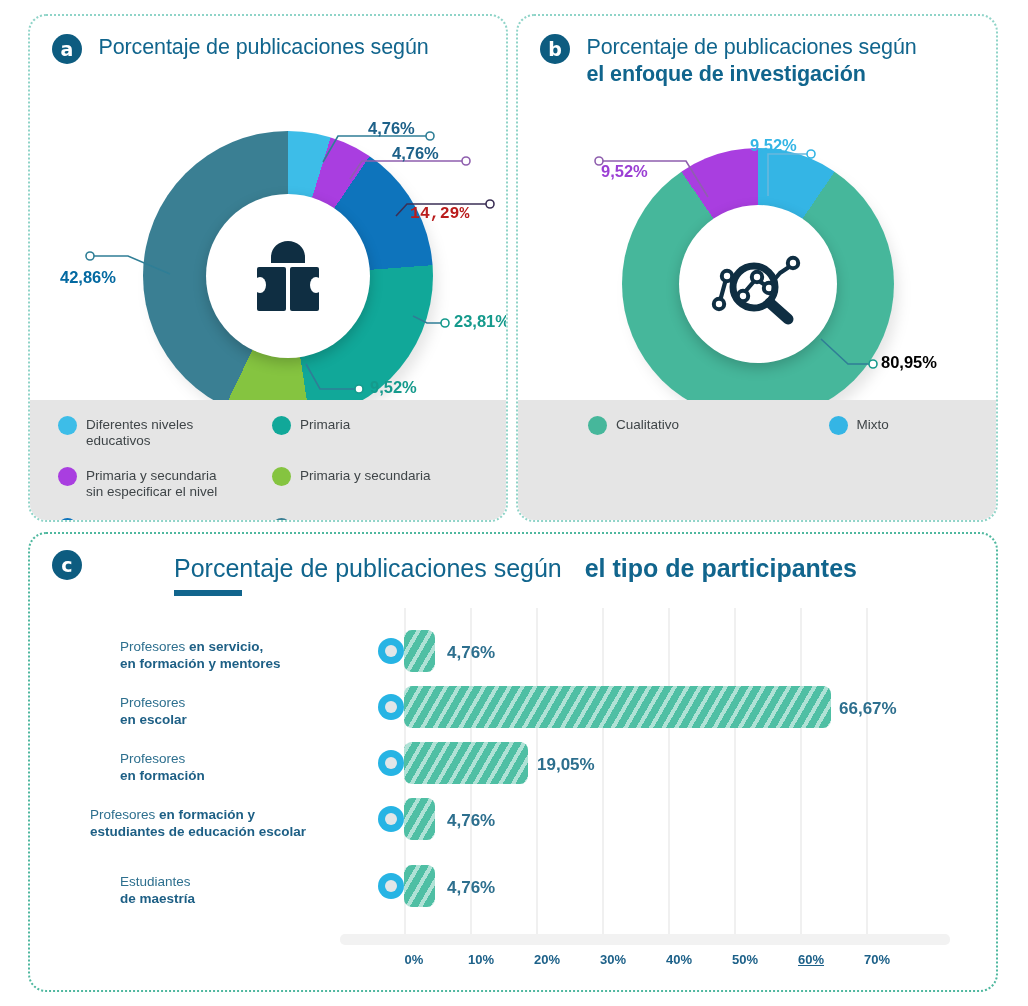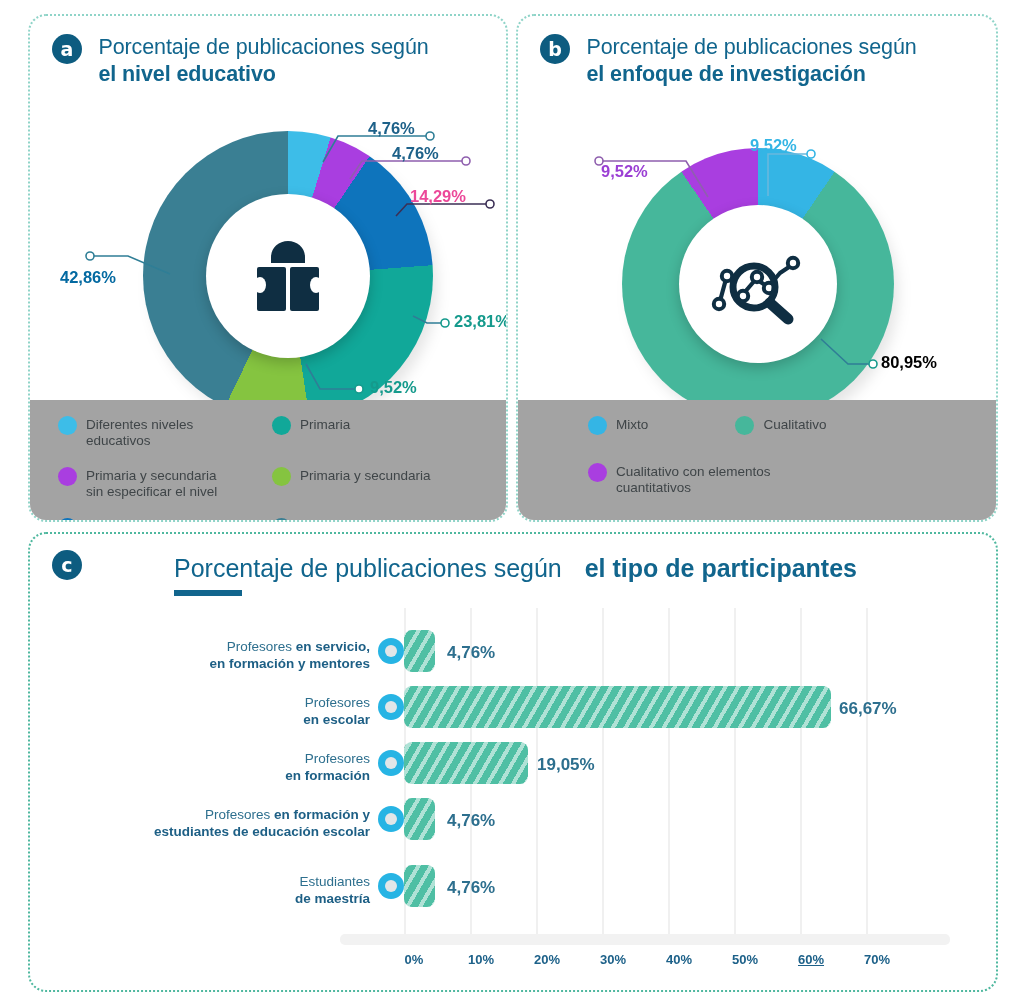--- a/index.html
+++ b/index.html
@@ -83,21 +83,21 @@
     font-size: 16.5px;
     font-weight: bold;
     white-space: nowrap;
     font-family: "Liberation Sans", sans-serif;
   }
   .leader { position: absolute; }
 
   
   .legend {
     position: absolute; left: 0; bottom: 0; width: 100%;
-    background: #a3a3a3;
+    background: #e5e5e5;
     box-sizing: border-box;
     padding: 16px 20px 18px 28px;
   }
   .legend-grid { display: flex; flex-wrap: wrap; }
   .legend-item {
     display: flex; align-items: flex-start;
     margin-bottom: 11px;
     font-size: 13.5px;
     color: #3f4548;
     line-height: 16px;
@@ -123,21 +123,21 @@
     position: absolute; left: 340px; top: 934px; width: 610px; height: 11px;
     background: #f2f2f2; border-radius: 5px;
   }
   .tick-label {
     position: absolute; top: 952px;
     font-size: 13px; font-weight: bold; color: #1d6189;
     transform: translateX(-50%);
     font-family: "Liberation Sans", sans-serif;
   }
   .bar-cat {
-    position: absolute; right: 0; text-align: right;
+    position: absolute; right: 0; text-align: left;
     font-size: 13.5px; color: #2d6f8e; line-height: 17px;
     white-space: pre-line;
   }
   .bar-cat b { color: #1d5f85; }
   .bullet {
     position: absolute;
     width: 26px; height: 26px; border-radius: 50%;
     background: #27b4e4;
     display: flex; align-items: center; justify-content: center;
   }
@@ -172,21 +172,20 @@
 </style>
 </head>
 <body>
 
 <div class="panel panel-a">
 
   <div class="panel-head">
     <span class="badge">a</span>
     <span class="head-text">
       <span>Porcentaje de publicaciones según</span>
-      <span class="bold">el nivel educativo</span>
       <span class="title-rule"></span>
     </span>
   </div>
 
   <div class="donut-wrap" style="left:113px; top:115px; width:290px; height:290px;">
     <div class="donut-shadow" style="left:8px; top:12px; width:286px; height:286px;"></div>
     <div class="donut" style="left:0; top:0; width:290px; height:290px;
          background: conic-gradient(from 0deg,
            #3dbde8 0deg 17.1deg,
            #a93ee0 17.1deg 34.3deg,
@@ -216,21 +215,21 @@
     <polyline points="383,300 397,307 412,307" fill="none" stroke="#2f7e96" stroke-width="1.6"></polyline>
     <circle cx="415" cy="307" r="4" fill="#ffffff" stroke="#159a8c" stroke-width="1.6"></circle>
     <polyline points="276,348 290,373 326,373" fill="none" stroke="#2f7e96" stroke-width="1.6"></polyline>
     <circle cx="329" cy="373" r="4" fill="#ffffff" stroke="#159a8c" stroke-width="1.6"></circle>
     <polyline points="140,258 98,240 63,240" fill="none" stroke="#2f7e96" stroke-width="1.6"></polyline>
     <circle cx="60" cy="240" r="4" fill="#ffffff" stroke="#2f7e96" stroke-width="1.6"></circle>
   </svg>
 
   <div class="callout" style="left:338px; top:103px; color:#1d6189;">4,76%</div>
   <div class="callout" style="left:362px; top:128px; color:#1d6189;">4,76%</div>
-  <div class="callout" style="left:380px; top:171px; color:#ec4899;">14,29%</div>
+  <div class="callout" style="left:380px; top:188px; color:#b91c1c;font-family:Liberation Mono, monospace;">14,29%</div>
   <div class="callout" style="left:424px; top:296px; color:#159a8c;">23,81%</div>
   <div class="callout" style="left:340px; top:362px; color:#159a8c;">9,52%</div>
   <div class="callout" style="left:30px; top:252px; color:#0369a1;">42,86%</div>
 
   <div class="legend legend-a" style="height:120px;">
     <div class="legend-grid">
       <div class="legend-item r0c0">
         <span class="legend-dot" style="background:#3dbde8"></span>
         <span class="legend-label">Diferentes niveles
 educativos</span>
@@ -304,32 +303,27 @@
     <polyline points="303,323 330,348 352,348" fill="none" stroke="#2f7e96" stroke-width="1.6"></polyline>
     <circle cx="355" cy="348" r="4" fill="#ffffff" stroke="#159a8c" stroke-width="1.6"></circle>
   </svg>
 
   <div class="callout" style="left:232px; top:120px; color:#34b5e5;">9,52%</div>
   <div class="callout" style="left:83px; top:146px; color:#9b3fd4;">9,52%</div>
   <div class="callout" style="left:363px; top:337px; color:#000000;">80,95%</div>
 
   <div class="legend legend-b" style="height:120px; padding-left:70px;">
     <div class="legend-grid">
+      <div class="legend-item wide" style="height:36px;">
+        <span class="legend-dot" style="background:#46b79b"></span>
+        <span class="legend-label">Cualitativo</span>
+      </div>
       <div class="legend-item narrow" style="height:36px;">
         <span class="legend-dot" style="background:#34b5e5"></span>
         <span class="legend-label">Mixto</span>
-      </div>
-      <div class="legend-item wide" style="height:36px;">
-        <span class="legend-dot" style="background:#46b79b"></span>
-        <span class="legend-label">Cualitativo</span>
-      </div>
-      <div class="legend-item wide">
-        <span class="legend-dot" style="background:#a93ee0"></span>
-        <span class="legend-label">Cualitativo con elementos
-cuantitativos</span>
       </div>
     </div>
   </div>
 </div>
 
 <div class="panel panel-c"></div>
 
 <div style="position:absolute; left:52px; top:550px;">
   <span class="badge">c</span>
 </div>

